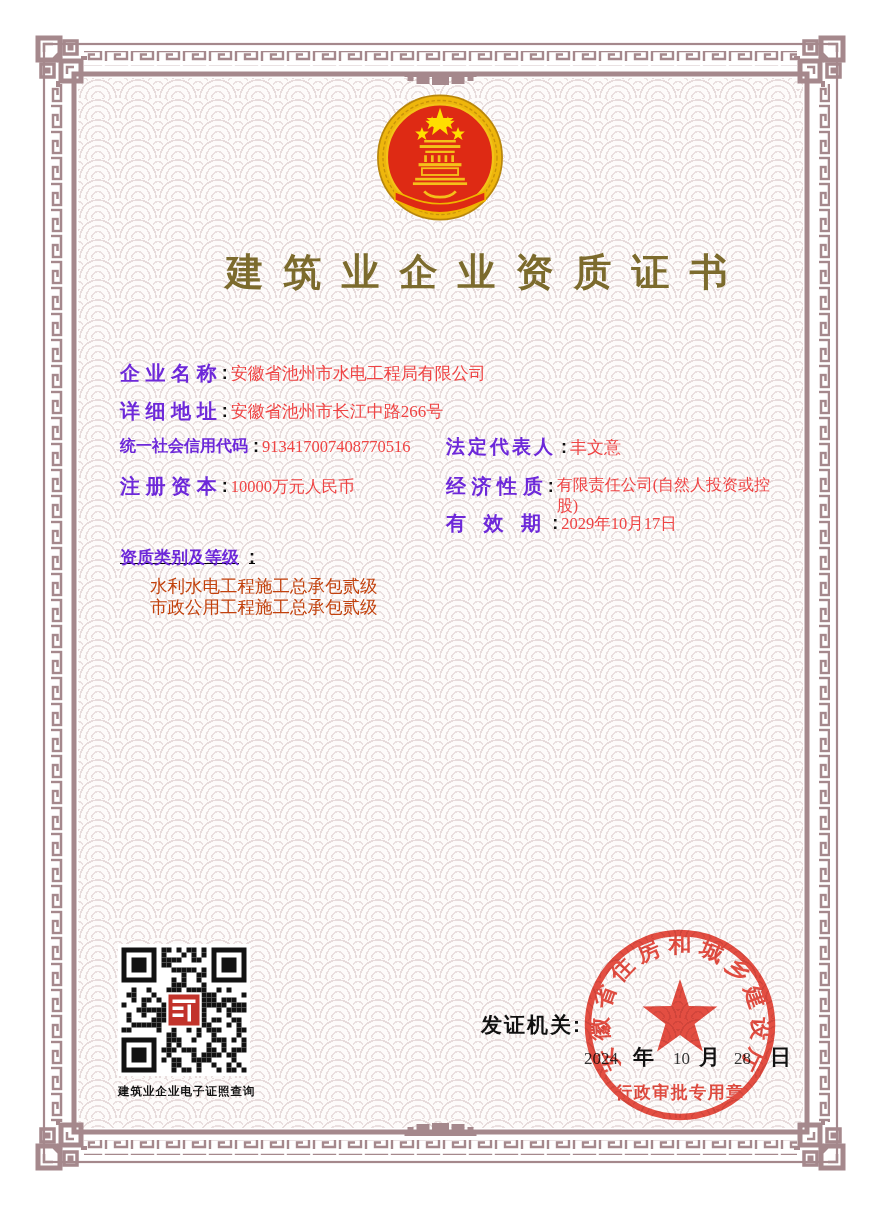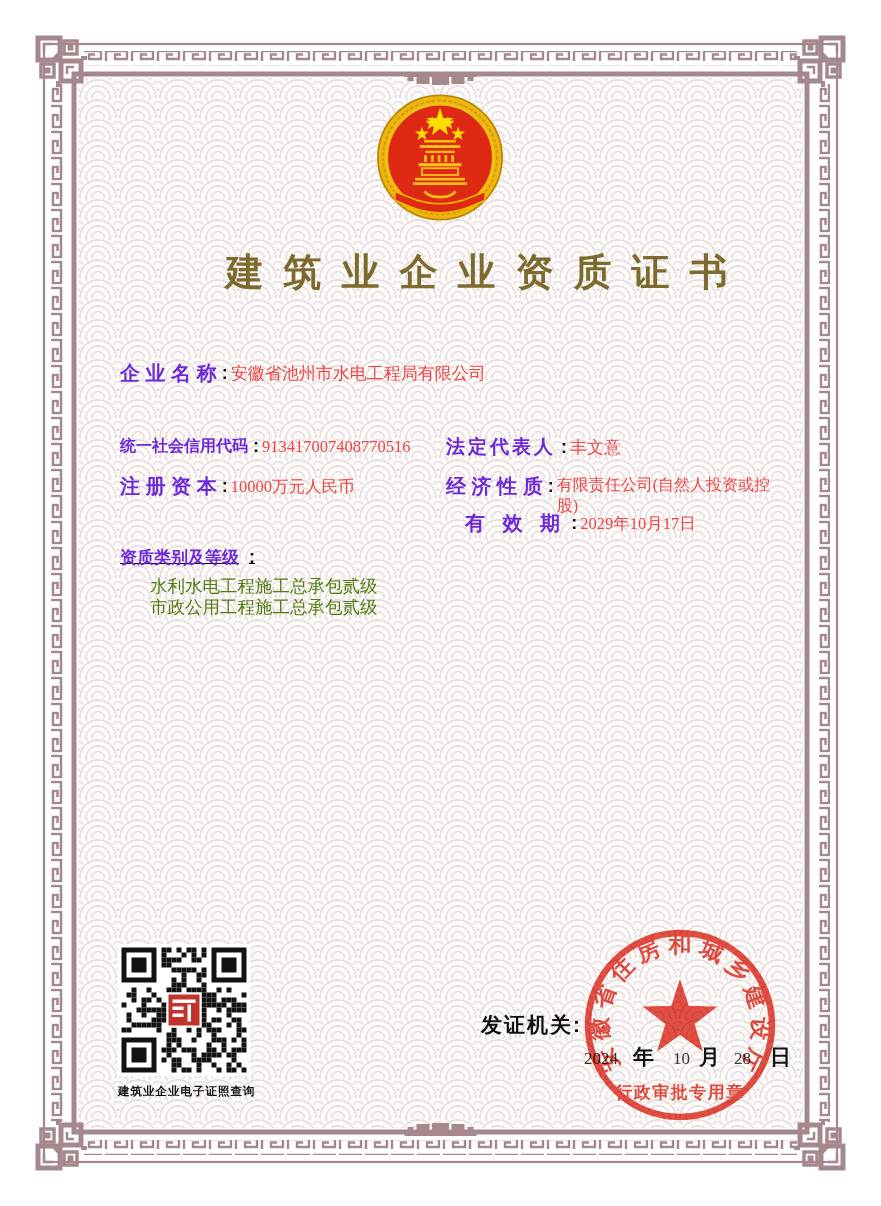--- a/index.html
+++ b/index.html
@@ -31,21 +31,21 @@
   .lbl{font-weight:bold;color:#6d28d9;font-size:20px;vertical-align:middle;}
   .lbl.small{font-size:16px;}
   .lbl.mid{font-size:19px;letter-spacing:3px;}
   .lbl.q{font-size:17px;}
   .colon{font-weight:bold;color:#111;font-size:18px;margin:0 3px 0 5px;vertical-align:middle;}
   .val{font-family:"Liberation Serif","DejaVu Serif",serif;color:#ef4444;font-size:17px;vertical-align:middle;}
   .val.num{font-size:16.5px;}
   .val.wrap{display:inline-block;white-space:normal;width:228px;font-size:16px;line-height:1.3;vertical-align:top;margin-top:2px;}
 
   .qual-list{position:absolute;left:150px;top:576px;font-family:"Liberation Serif","DejaVu Serif",serif;
-    color:#4d7c0f;font-size:17.5px;line-height:21px;}
+    color:#c2410c;font-size:17.5px;line-height:21px;}
 
   .qr-wrap{position:absolute;left:118px;top:944px;width:132px;}
   .qr-caption{margin-top:4px;text-align:right;font-family:"Liberation Serif","DejaVu Serif",serif;
     font-weight:bold;font-size:11.5px;letter-spacing:1px;color:#111;white-space:nowrap;}
 
   .issuer{position:absolute;left:481px;top:1011px;font-size:21px;font-weight:bold;color:#111;letter-spacing:2px;}
 
   .date-row{position:absolute;left:584px;top:1043px;display:flex;align-items:baseline;color:#111;}
   .date-num{font-family:"Liberation Serif","DejaVu Serif",serif;font-size:17px;color:#333;}
   .date-unit{font-size:21px;font-weight:bold;}
@@ -135,37 +135,40 @@
     <path d="M46 88 A16 10 0 0 0 74 88" fill="none" stroke="#f5c01a" stroke-width="2.4"></path>
     <path d="M20 88 L32 93 Q60 105 88 93 L100 88 L100 96 L88 101 Q60 113 32 101 L20 96 Z" fill="#de2a14" stroke="#f0b400" stroke-width="1.5"></path>
   </svg>
 
   <div class="cert-title">建筑业企业资质证书</div>
 
   <div class="field" style="left:120px;top:360px;">
     <span class="lbl">企 业 名 称</span><span class="colon">:</span><span class="val">安徽省池州市水电工程局有限公司</span>
   </div>
 
+  <div class="field" style="left:120px;top:398px;">
+    <span class="lbl">详 细 地 址</span><span class="colon">:</span><span class="val">安徽省池州市长江中路266号</span>
+  </div>
 
   <div class="field" style="left:120px;top:436px;">
     <span class="lbl small">统一社会信用代码</span><span class="colon">:</span><span class="val num">913417007408770516</span>
   </div>
   <div class="field" style="left:446px;top:434px;">
     <span class="lbl mid">法定代表人</span><span class="colon">:</span><span class="val">丰文意</span>
   </div>
 
   <div class="field" style="left:120px;top:473px;">
     <span class="lbl">注 册 资 本</span><span class="colon">:</span><span class="val num">10000万元人民币</span>
   </div>
   <div class="field" style="left:446px;top:473px;">
     <span class="lbl">经 济 性 质</span><span class="colon">:</span><span class="val wrap">有限责任公司(自然人投资或控股)</span>
   </div>
 
   <div class="field" style="left:446px;top:510px;">
-    <span class="lbl" style="letter-spacing:6px;margin-left:19px;">有  效  期</span><span class="colon">:</span><span class="val num">2029年10月17日</span>
+    <span class="lbl" style="letter-spacing:6px;">有  效  期</span><span class="colon">:</span><span class="val num">2029年10月17日</span>
   </div>
 
   <div class="field" style="left:120px;top:546px;text-decoration:underline;">
     <span class="lbl q">资质类别及等级</span><span class="colon" style="margin-left:10px;">:</span>
   </div>
 
   <div class="qual-list">
     <div>水利水电工程施工总承包贰级</div>
     <div>市政公用工程施工总承包贰级</div>
   </div>

